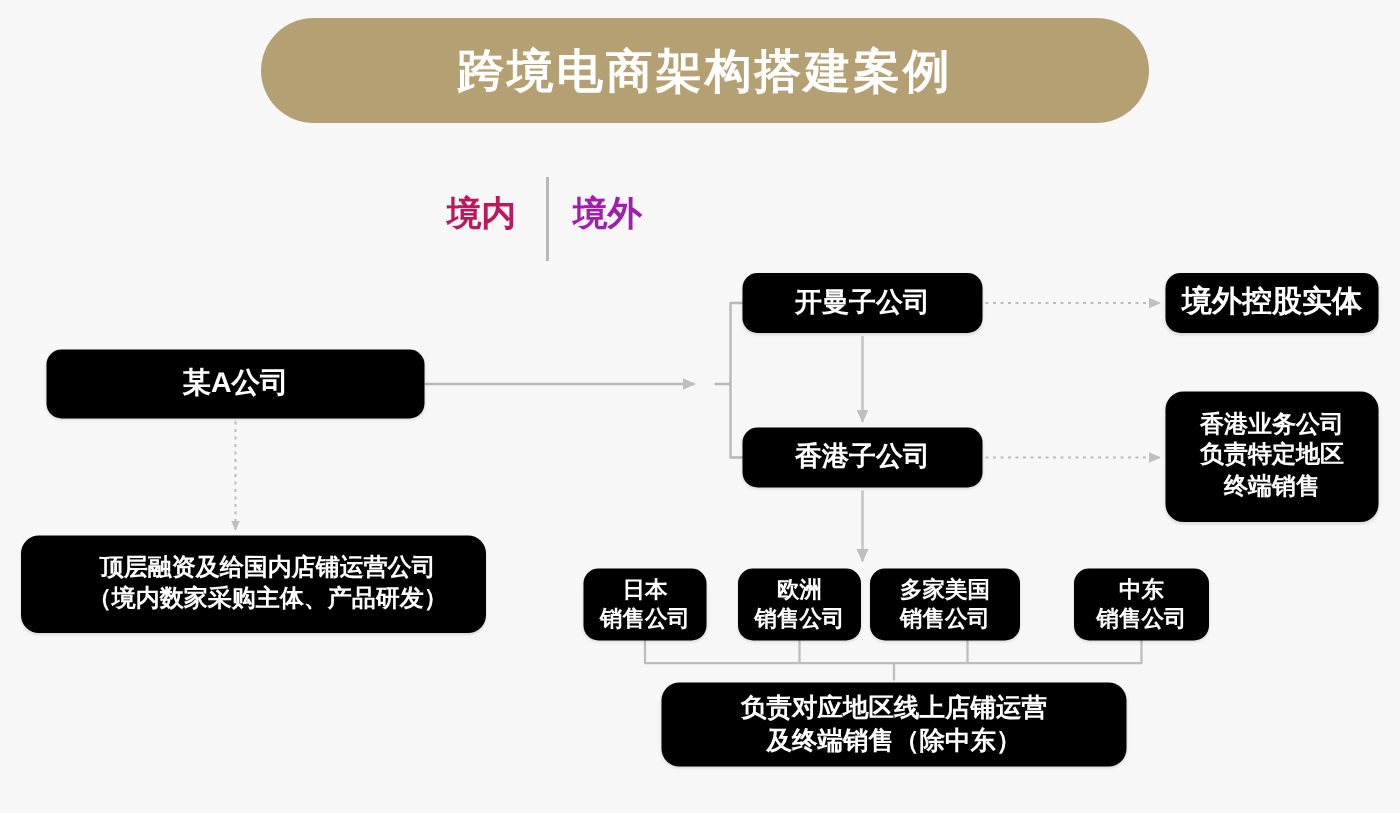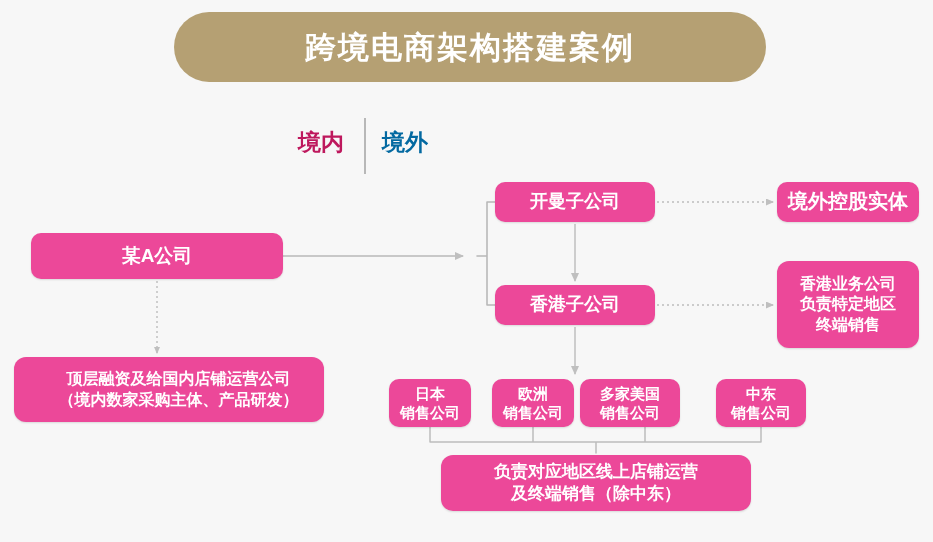--- a/index.html
+++ b/index.html
@@ -66,27 +66,27 @@
     white-space: nowrap;
   }
   .zone-domestic {
     left: 298px;
     top: 131px;
     color: #be185d;
   }
   .zone-overseas {
     left: 382px;
     top: 131px;
-    color: #0369a1;
+    color: #a21caf;
   }
 
   
   .node {
     position: absolute;
-    background: #ec4899;
+    background: #000000;
     border-radius: 10px;
     display: flex;
     flex-direction: column;
     align-items: center;
     justify-content: center;
     color: #ffffff;
     text-align: center;
     box-sizing: border-box;
     box-shadow: 0 1px 2px rgba(0,0,0,0.12);
   }

